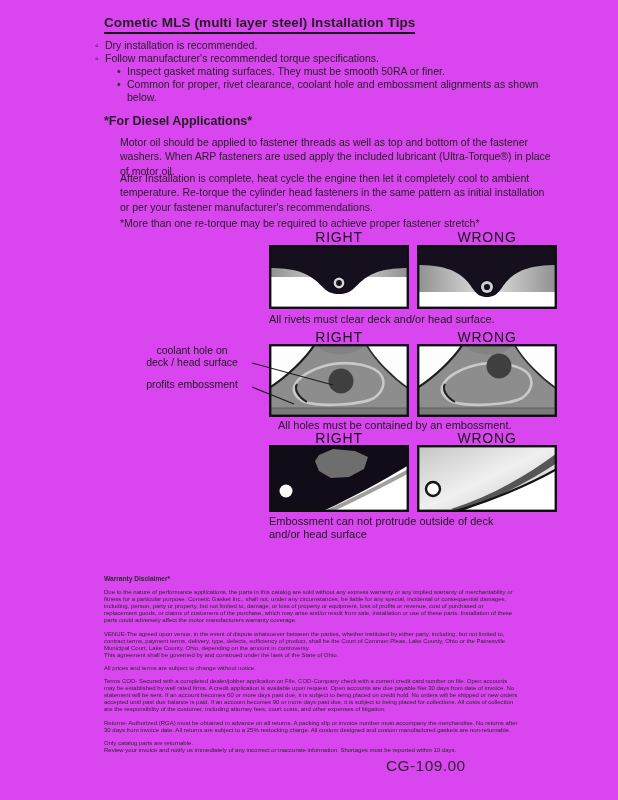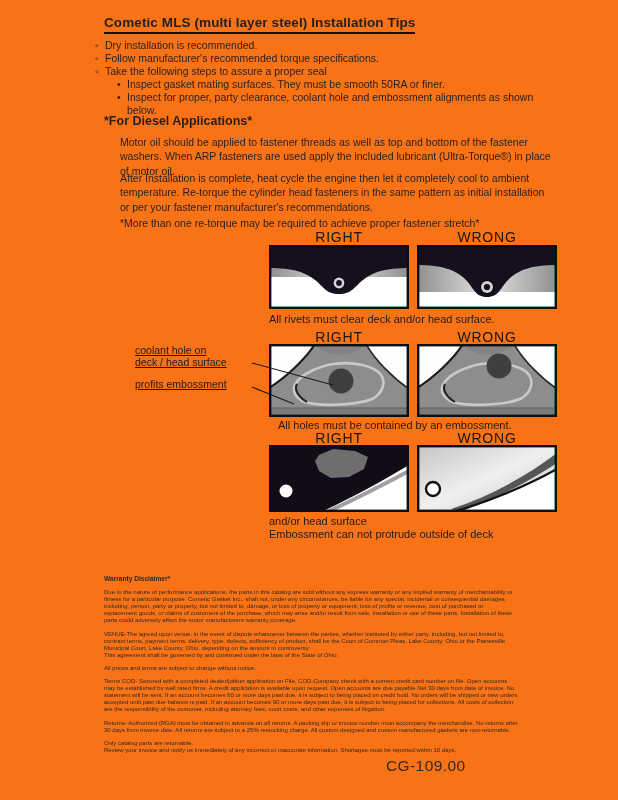--- a/index.html
+++ b/index.html
@@ -1,17 +1,17 @@
 <!DOCTYPE html>
 <html><head>
 <meta charset="utf-8">
 <style>
   html,body{margin:0;padding:0;background:#ffffff;}
   .page{
-    position:relative;width:618px;height:800px;background:#f97316;
+    position:relative;width:618px;height:800px;background:#d946ef;
     font-family:"Liberation Sans","DejaVu Sans",sans-serif;color:#231f20;overflow:hidden;
   }
   .abs{position:absolute;}
   .title{
     left:104px;top:15px;font-size:13.5px;font-weight:bold;
     border-bottom:2px solid #111111;padding-bottom:2px;letter-spacing:.1px;
   }
   .bullets{left:95px;top:39px;font-size:10.5px;line-height:13.1px;width:470px;}
   .b-item{position:relative;padding-left:10px;}
   .b-item::before{content:"◦";position:absolute;left:0;top:0;}
@@ -24,45 +24,44 @@
   .dg-label{width:140px;text-align:center;font-size:14px;letter-spacing:.8px;color:#151515;}
   .lab-l{left:237px;} .lab-r{left:385px;}
   .row1-lab{top:1px;} .row2-lab{top:101px;} .row3-lab{top:202px;}
   .dg-box{width:140px;display:block;}
   .row1-box{top:17px;} .row2-box{top:116px;} .row3-box{top:217px;}
   .caption{font-size:11px;color:#1c1c1c;}
   .cap1{left:237px;top:85px;}
   .cap2{left:246px;top:191px;}
   .cap3{left:237px;top:287px;line-height:12.6px;}
   .cap3 span{display:block;}
-  .annot{width:114px;text-align:left;font-size:10.5px;line-height:12px;color:#1c1c1c;text-decoration:underline;}
+  .annot{width:114px;text-align:center;font-size:10.5px;line-height:12px;color:#1c1c1c;}
   .annot span{display:block;}
   .an1{left:103px;top:116px;}
   .an2{left:103px;top:150px;}
   .leader{left:0;top:0;width:618px;height:320px;pointer-events:none;}
   .disclaimer{left:104px;top:575px;width:414px;font-size:6px;line-height:7.1px;color:#2a2a2a;}
   .disclaimer .dp{margin:0 0 6px 0;}
   .disc-head{font-size:6.6px;font-weight:bold;margin:0 0 7px 0;}
   .dp span{display:block;}
   .page-code{left:386px;top:757px;font-size:15.5px;letter-spacing:.4px;color:#2b2b2b;}
 </style>
 </head>
 <body>
 
 <div class="page">
 
   <div class="abs title">Cometic MLS (multi layer steel) Installation Tips</div>
 
   <div class="abs bullets">
     <div class="b-item">Dry installation is recommended.</div>
     <div class="b-item">Follow manufacturer's recommended torque specifications.</div>
-    <div class="b-item">Take the following steps to assure a proper seal</div>
     <div class="sub">
       <div class="b-item">Inspect gasket mating surfaces.  They must be smooth 50RA or finer.</div>
-      <div class="b-item">Inspect for proper, party clearance, coolant hole and embossment alignments as shown below.</div>
+      <div class="b-item">Common for proper, rivet clearance, coolant hole and embossment alignments as shown below.</div>
     </div>
   </div>
 
   <div class="abs diesel-heading">*For Diesel Applications*</div>
   <div class="abs para p1">Motor oil should be applied to fastener threads as well as top and bottom of the fastener washers. When ARP fasteners are used apply the included lubricant (Ultra-Torque®) in place of motor oil.</div>
   <div class="abs para p2">After Installation is complete, heat cycle the engine then let it completely cool to ambient temperature. Re-torque the cylinder head fasteners in the same pattern as initial installation or per your fastener manufacturer's recommendations.</div>
   <div class="abs para p3">*More than one re-torque may be required to achieve proper fastener stretch*</div>
 
   <div class="abs diagrams">
 
@@ -169,22 +168,22 @@
       </defs>
       <rect x="0" y="0" width="140" height="67" fill="#ffffff"></rect>
       <path d="M0,0 H140 V24 C104,44 66,58 36,67 L0,67 Z" fill="url(#g3)"></path>
       <path d="M140,8 C108,32 72,52 34,64 L42,67 C78,55 112,36 140,18 Z" fill="#565656"></path>
       <path d="M140,24 C104,44 66,58 36,67" fill="none" stroke="#141414" stroke-width="2.2"></path>
       <circle cx="16" cy="44" r="7" fill="#ffffff" stroke="#141414" stroke-width="2.4"></circle>
       <rect x="1.2" y="1.2" width="137.6" height="64.6" fill="none" stroke="#0d0d12" stroke-width="2.4"></rect>
     </svg>
 
     <div class="abs caption cap3">
+      <span>Embossment can not protrude outside of deck</span>
       <span>and/or head surface</span>
-      <span>Embossment can not protrude outside of deck</span>
     </div>
   </div>
 
   <div class="abs disclaimer">
     <div class="disc-head">Warranty Disclaimer*</div>
     <div class="dp">Due to the nature of performance applications, the parts in this catalog are sold without any express warranty or any implied warranty of merchantability or fitness for a particular purpose.  Cometic Gasket Inc., shall not, under any circumstances, be liable for any special, incidental or consequential damages, including, person, party or property, but not limited to, damage, or loss of property or equipment, loss of profits or revenue, cost of purchased or replacement goods, or claims of customers of the purchase, which may arise and/or result from sale, installation or use of these parts.  Installation of these parts could adversely affect the motor manufacturers warranty coverage.</div>
     <div class="dp">
       <span>VENUE-The agreed upon venue, in the event of dispute whatsoever between the parties, whether instituted by either party, including, but not limited to, contract terms, payment terms, delivery, type, defects, sufficiency of product, shall be the Court of Common Pleas, Lake County, Ohio or the Painesville Municipal Court, Lake County, Ohio, depending on the amount in controversy.</span>
       <span>This agreement shall be governed by and construed under the laws of the State of Ohio.</span>
     </div>

